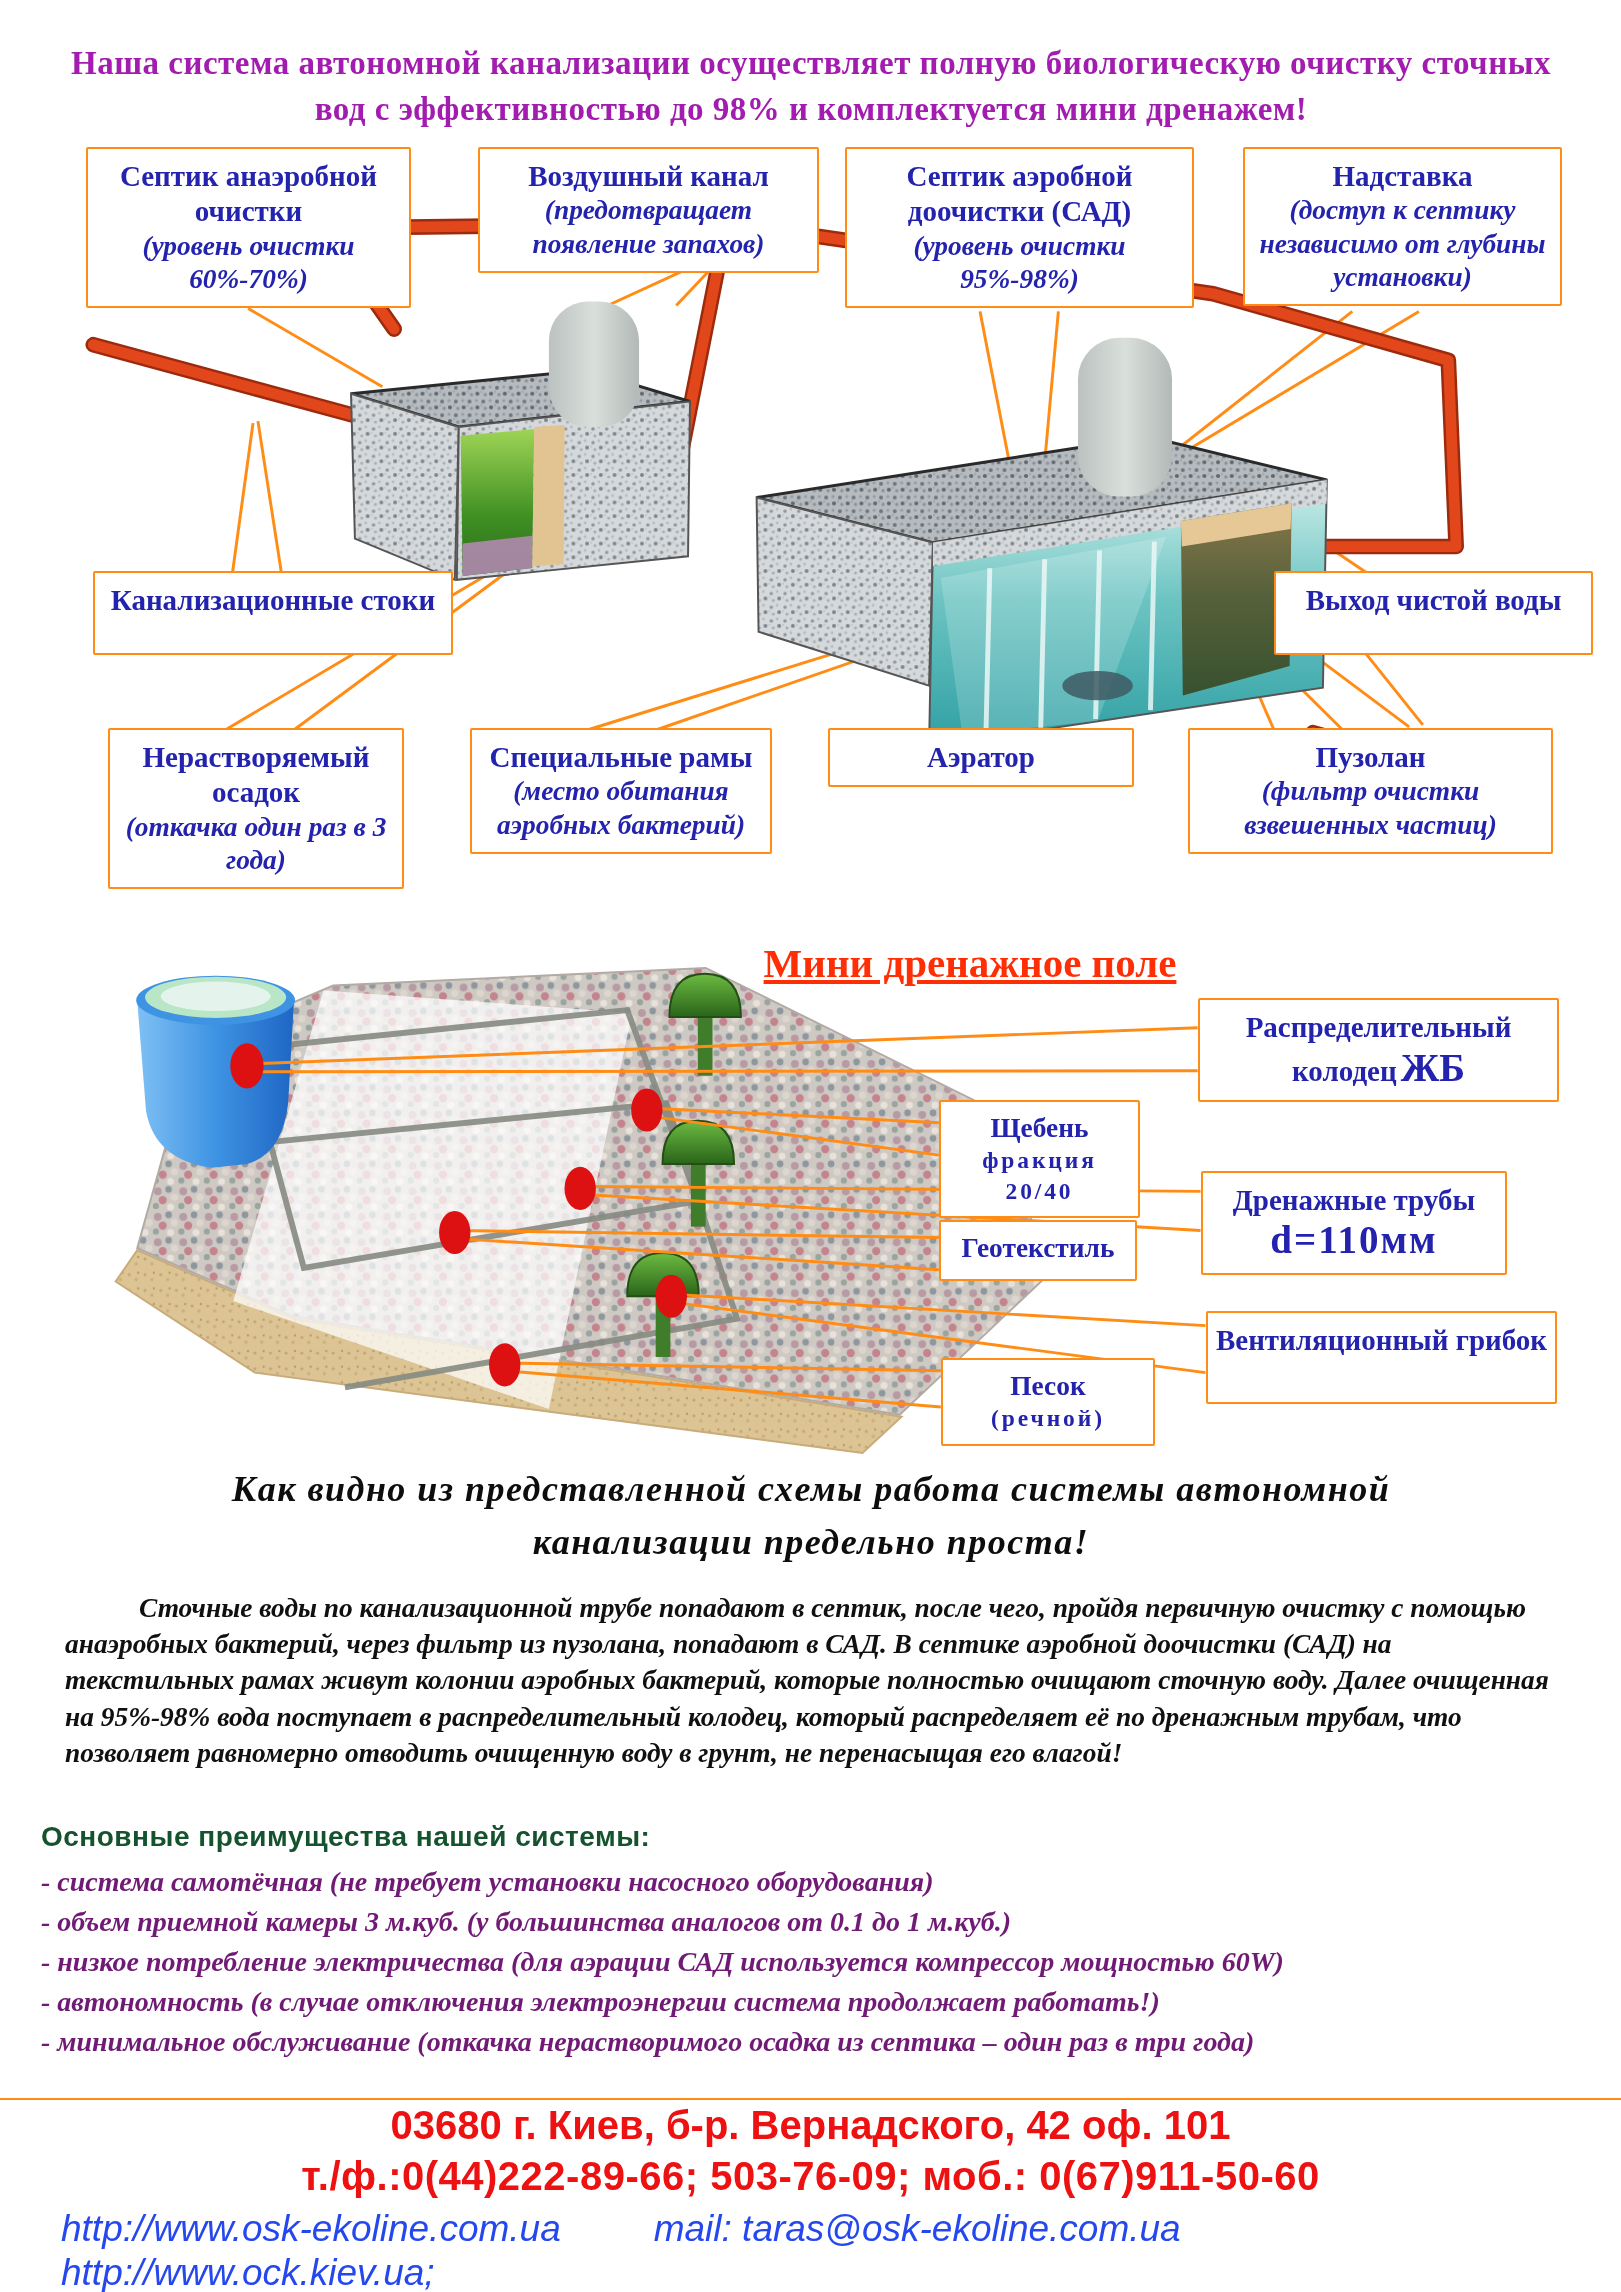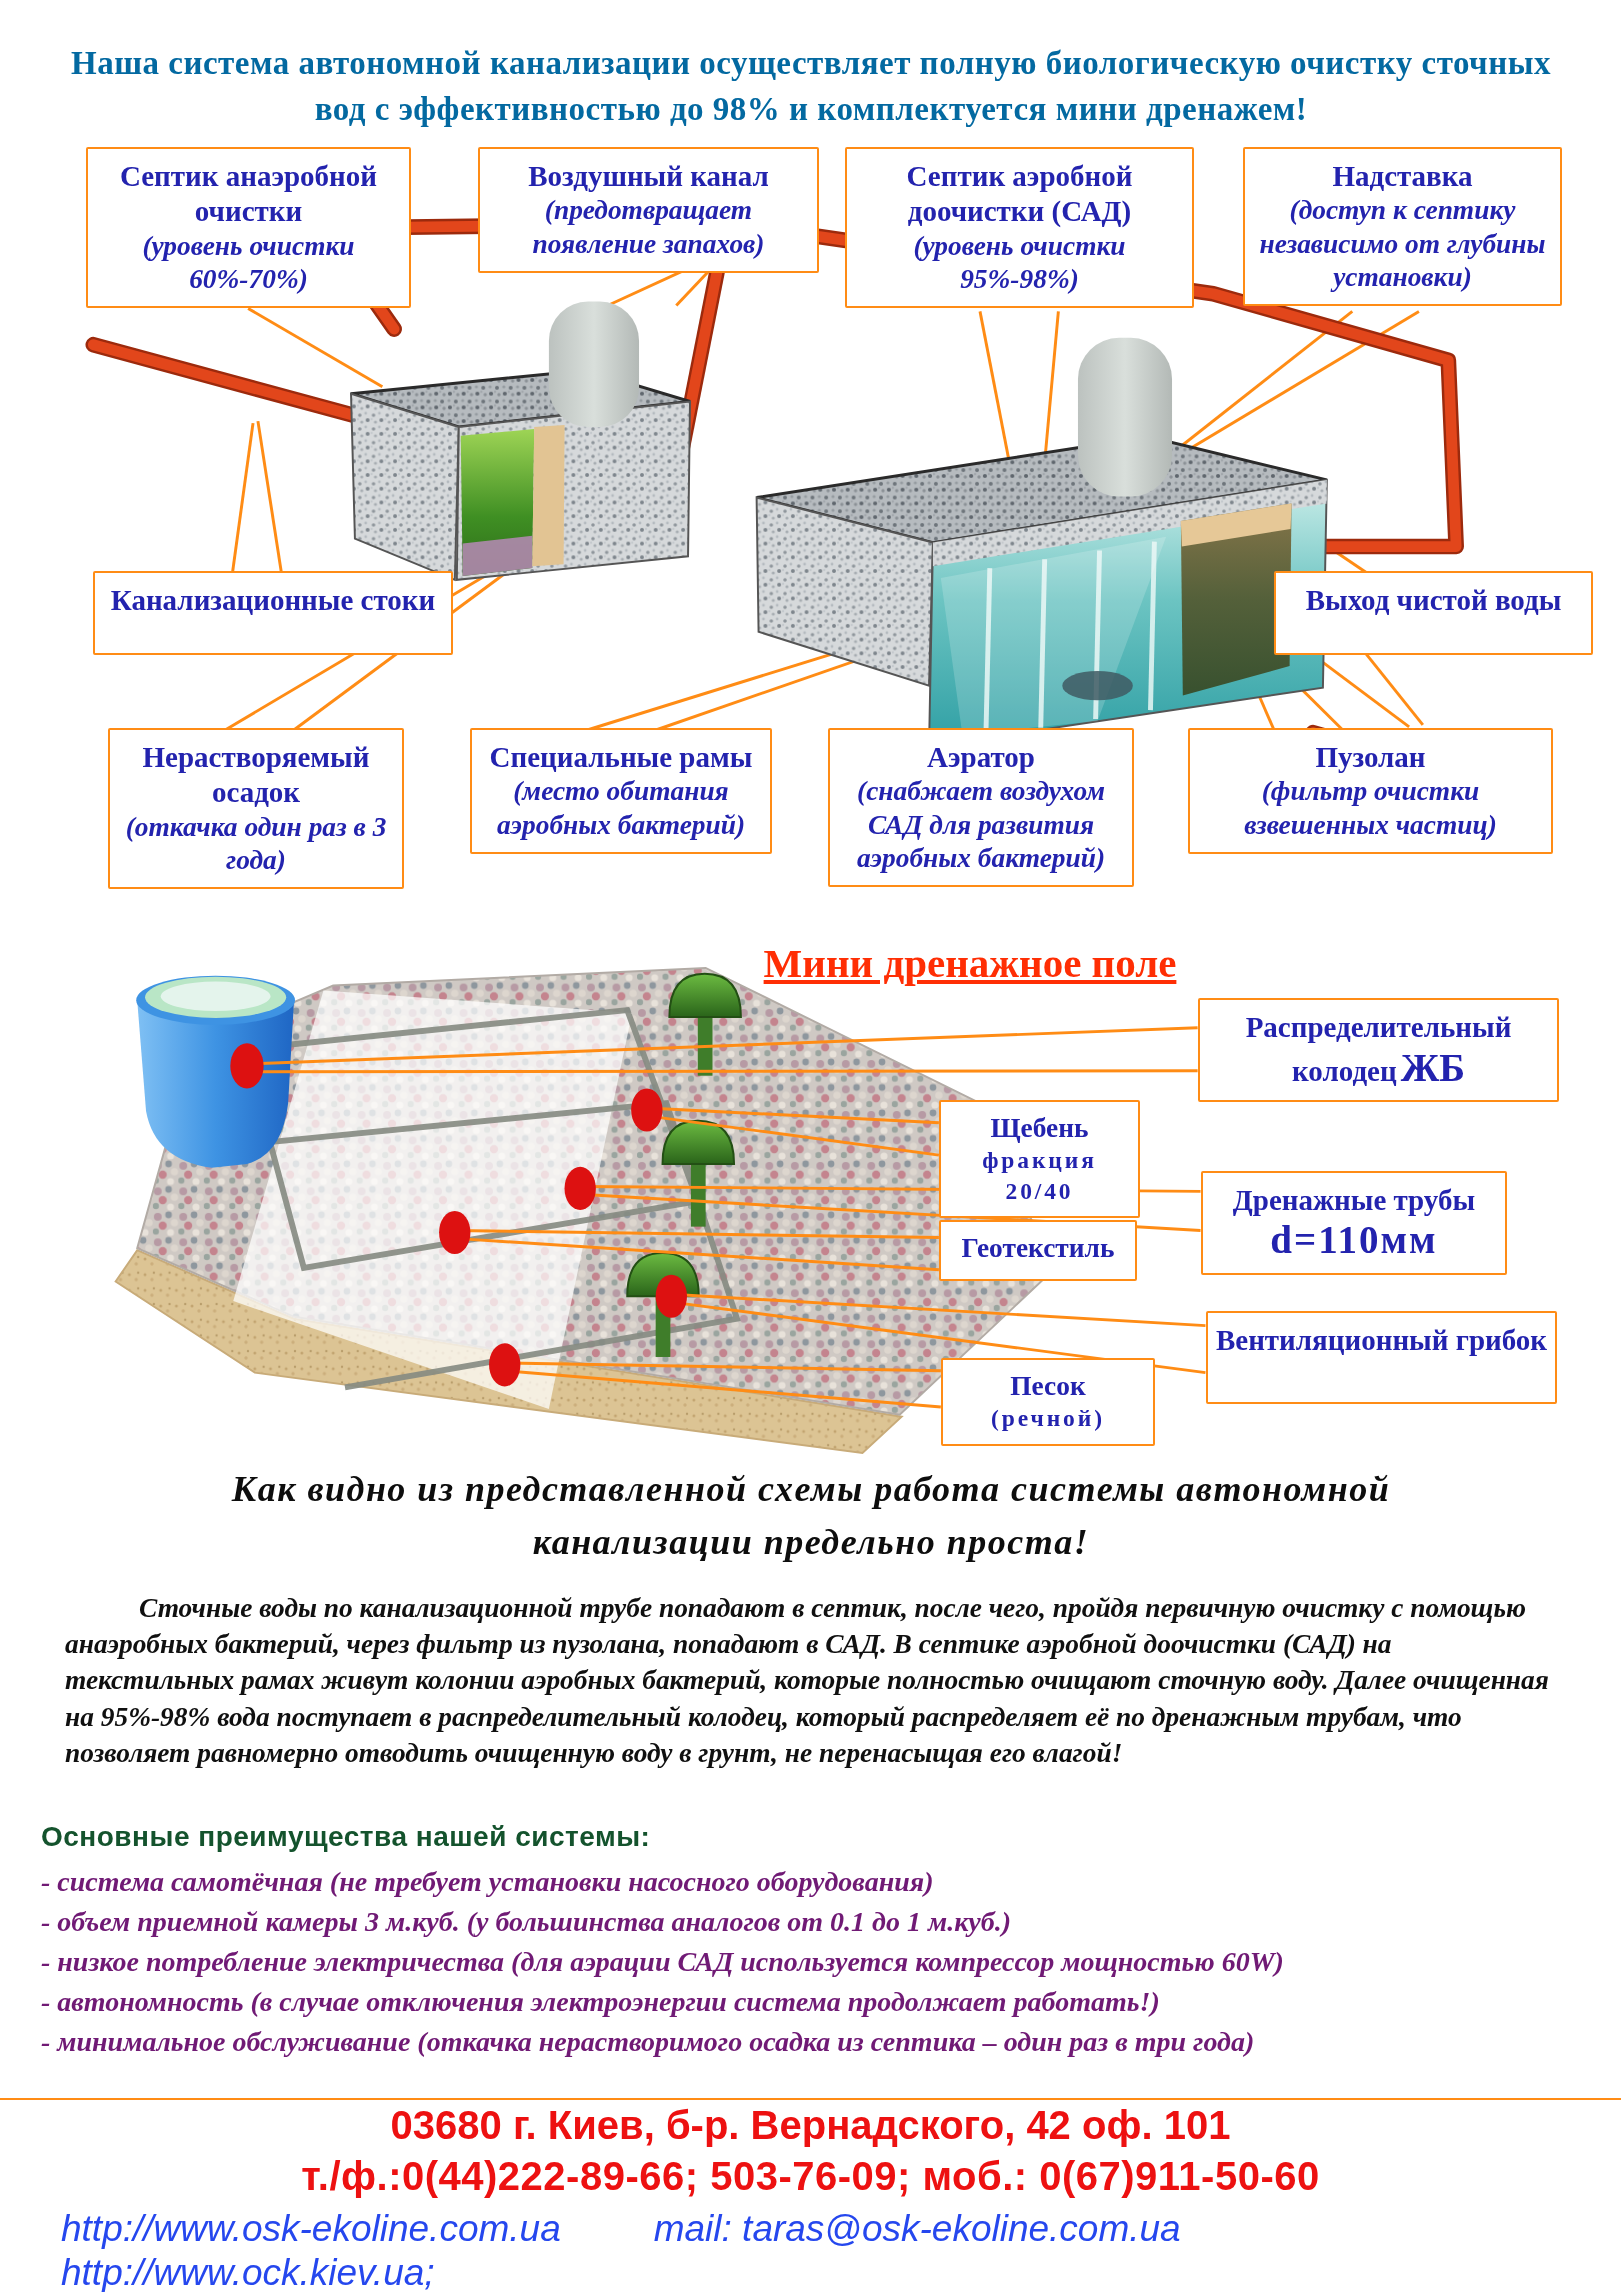--- a/index.html
+++ b/index.html
@@ -1,20 +1,20 @@
 <!DOCTYPE html>
 <html><head>
 <meta charset="utf-8">
 <style>
   html,body{margin:0;padding:0;background:#fff;}
   #page{position:relative;width:1621px;height:2293px;background:#fff;overflow:hidden;
         font-family:"Liberation Serif","DejaVu Serif",serif;}
   svg{position:absolute;left:0;pointer-events:none;}
   .hdr{position:absolute;left:59px;top:41px;width:1504px;text-align:center;
-       font-weight:bold;font-size:33px;line-height:1.38;color:#0369a1;letter-spacing:0.5px;}
+       font-weight:bold;font-size:33px;line-height:1.38;color:#a21caf;letter-spacing:0.5px;}
   .callout{position:absolute;background:#fff;border:2.9px solid #ff8c15;border-radius:2px;
        color:#2323ae;text-align:center;padding:9.8px 5.9px;box-sizing:border-box;z-index:5;}
   .c-title{font-weight:bold;font-size:29px;line-height:1.22;}
   .c-note{font-weight:bold;font-style:italic;font-size:27.4px;line-height:1.22;}
   .c-sub{font-weight:bold;font-size:23.5px;letter-spacing:2.9px;line-height:1.3;}
   .c-sub-big{font-weight:bold;font-size:39px;letter-spacing:2px;line-height:1.15;}
   .big-suffix{font-size:39px;font-weight:bold;}
   .field-title{position:absolute;left:725px;top:939px;width:490px;text-align:center;z-index:5;
        color:#ff2e04;font-weight:bold;font-size:41px;text-decoration:underline;}
   .concl{position:absolute;left:59px;width:1504px;text-align:center;color:#0d0d0d;
@@ -177,21 +177,20 @@
   <div class="callout" style="left:108px;top:728px;width:296px;">
     <div class="c-title">Нерастворяемый осадок</div>
     <div class="c-note">(откачка один раз в 3 года)</div>
   </div>
   <div class="callout" style="left:470px;top:728px;width:302px;">
     <div class="c-title">Специальные рамы</div>
     <div class="c-note">(место обитания аэробных бактерий)</div>
   </div>
   <div class="callout" style="left:828px;top:728px;width:306px;">
     <div class="c-title">Аэратор</div>
-    <div class="c-note">(снабжает воздухом САД для развития аэробных бактерий)</div>
   </div>
   <div class="callout" style="left:1188px;top:728px;width:365px;">
     <div class="c-title">Пузолан</div>
     <div class="c-note">(фильтр очистки взвешенных частиц)</div>
   </div>
 
   <div class="field-title">Мини дренажное поле</div>
 
   <svg style="top:956px;z-index:1;" width="1621" height="505" viewBox="0 0 1654 515">
     <defs>

